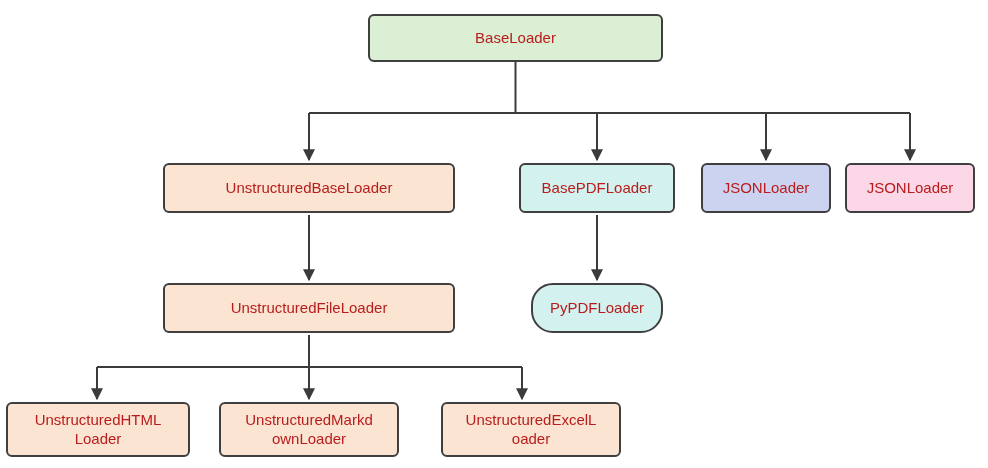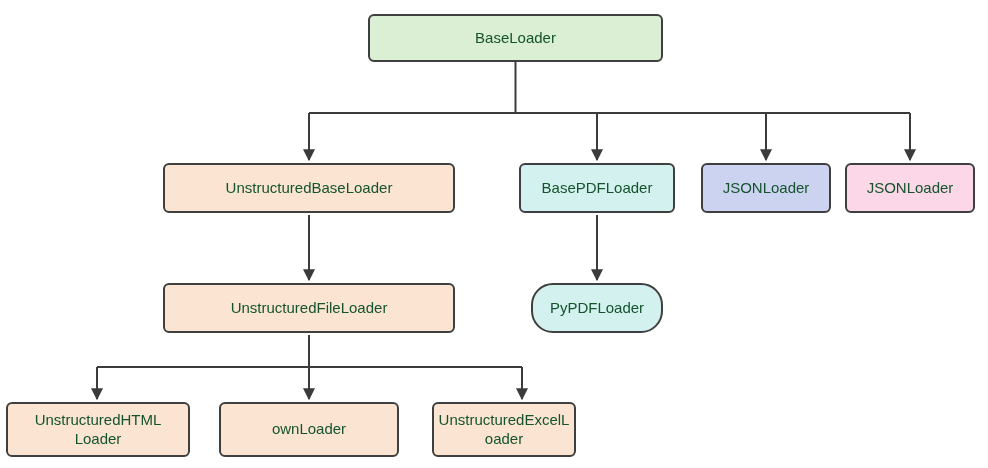--- a/index.html
+++ b/index.html
@@ -23,39 +23,39 @@
     box-sizing: border-box;
     border: 2px solid #3f3f3f;
     border-radius: 6px;
     display: flex;
     flex-direction: column;
     align-items: center;
     justify-content: center;
     text-align: center;
     font-size: 15px;
     line-height: 1.25;
-    color: #14532d;
+    color: #b91c1c;
   }
   
   .fill-green  { background: #daefd4; }
   .fill-peach  { background: #fbe5d2; }
   .fill-cyan   { background: #d3f2ef; }
   .fill-lav    { background: #ccd3f0; }
   .fill-pink   { background: #fbd7e7; }
   
   .n-base       { left: 368px; top: 14px;  width: 295px; height: 48px; }
   .n-unstr-base { left: 163px; top: 163px; width: 292px; height: 50px; }
   .n-basepdf    { left: 519px; top: 163px; width: 156px; height: 50px; text-align: right; }
   .n-json-blue  { left: 701px; top: 163px; width: 130px; height: 50px; }
   .n-json-pink  { left: 845px; top: 163px; width: 130px; height: 50px; }
   .n-unstr-file { left: 163px; top: 283px; width: 292px; height: 50px; align-items: center; }
   .n-pypdf      { left: 531px; top: 283px; width: 132px; height: 50px; border-radius: 22px; }
   .n-html       { left: 6px;   top: 402px; width: 184px; height: 55px; }
   .n-markdown   { left: 219px; top: 402px; width: 180px; height: 55px; }
-  .n-excel      { left: 432px; top: 402px; width: 144px; height: 55px; }
+  .n-excel      { left: 441px; top: 402px; width: 180px; height: 55px; }
 </style>
 </head>
 <body>
 
 <div class="canvas">
 
   <svg class="edges-layer" width="988" height="468" viewBox="0 0 988 468" xmlns="http://www.w3.org/2000/svg">
     <defs>
       <marker id="arrow" markerUnits="userSpaceOnUse" markerWidth="12" markerHeight="12" viewBox="0 0 10 10" refX="9" refY="5" orient="auto">
         <path d="M0,0 L10,5 L0,10 z" fill="#3b3b3b"></path>
@@ -109,20 +109,21 @@
   <div class="node fill-cyan n-pypdf">
     <span>PyPDFLoader</span>
   </div>
 
   <div class="node fill-peach n-html">
     <span>UnstructuredHTML</span>
     <span>Loader</span>
   </div>
 
   <div class="node fill-peach n-markdown">
+    <span>UnstructuredMarkd</span>
     <span>ownLoader</span>
   </div>
 
   <div class="node fill-peach n-excel">
     <span>UnstructuredExcelL</span>
     <span>oader</span>
   </div>
 
 </div>
 

